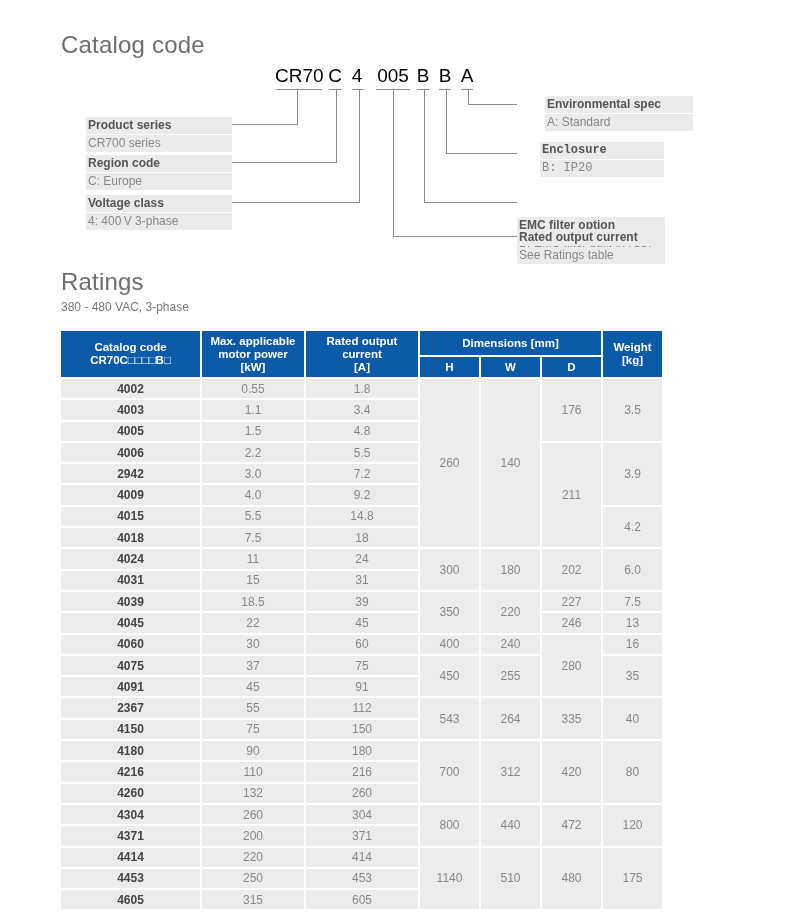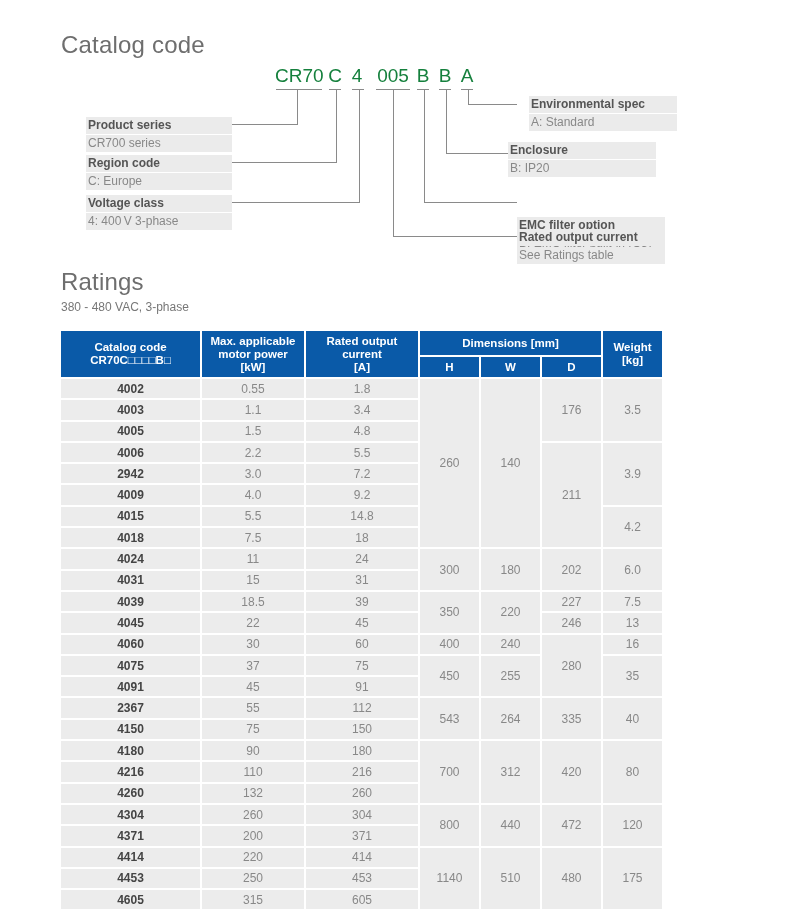--- a/index.html
+++ b/index.html
@@ -5,21 +5,21 @@
   * { box-sizing: border-box; margin: 0; padding: 0; }
   html, body { width: 800px; height: 915px; background: #ffffff; overflow: hidden; }
   body { font-family: "Liberation Sans", sans-serif; color: #666; position: relative; }
 
   .h1 { position: absolute; left: 61px; font-size: 24px; color: #6e6e6e; font-weight: normal; letter-spacing: 0.2px; }
   #catalog-title { top: 31px; }
   #ratings-title { top: 268px; }
   #ratings-sub { position: absolute; left: 61px; top: 300px; font-size: 12px; color: #777; }
 
   
-  .code-char { position: absolute; top: 65px; font-size: 19px; color: #15803d; text-align: center; }
+  .code-char { position: absolute; top: 65px; font-size: 19px; color: #000000; text-align: center; }
   .code-line { position: absolute; background: #8a8a8a; }
 
   .lbl { position: absolute; width: 146px; }
   .lbl .t { background: #ebebeb; font-size: 12px; font-weight: bold; color: #555; height: 17px; line-height: 17px; padding-left: 2px; margin-bottom: 1px; }
   .lbl .v { background: #ebebeb; font-size: 12px; color: #888; height: 17px; line-height: 17px; padding-left: 2px; }
 
   
   table { position: absolute; left: 61px; top: 329px; border-collapse: collapse; table-layout: fixed; }
   th { background: #0a5aa8; color: #fff; font-size: 11.5px; font-weight: bold; border: 2px solid #fff; line-height: 13px; padding: 0; }
   td { background: #ececec; border: 2px solid #fff; font-size: 12px; color: #888; text-align: center; height: 21.3px; padding: 0; }
@@ -77,25 +77,25 @@
 </div>
 <div class="lbl" style="left:86px;top:155px;">
   <div class="t">Region code</div>
   <div class="v">C: Europe</div>
 </div>
 <div class="lbl" style="left:86px;top:195px;">
   <div class="t">Voltage class</div>
   <div class="v">4: 400 V 3-phase</div>
 </div>
 
-<div class="lbl" style="left:529px;top:96px;width:148px;">
+<div class="lbl" style="left:545px;top:96px;width:148px;">
   <div class="t">Environmental spec</div>
   <div class="v">A: Standard</div>
 </div>
-<div class="lbl" style="left:508px;top:142px;width:148px;">
+<div class="lbl" style="left:540px;top:142px;width:124px;font-family:Liberation Mono, monospace;">
   <div class="t">Enclosure</div>
   <div class="v">B: IP20</div>
 </div>
 <div class="lbl" style="left:517px;top:185px;width:148px;margin-top:32px;">
   <div class="t">EMC filter option</div>
   <div class="v">B: EMC filter built-in (C3)</div>
 </div>
 <div class="lbl" style="left:517px;top:229px;width:148px;">
   <div class="t">Rated output current</div>
   <div class="v">See Ratings table</div>

